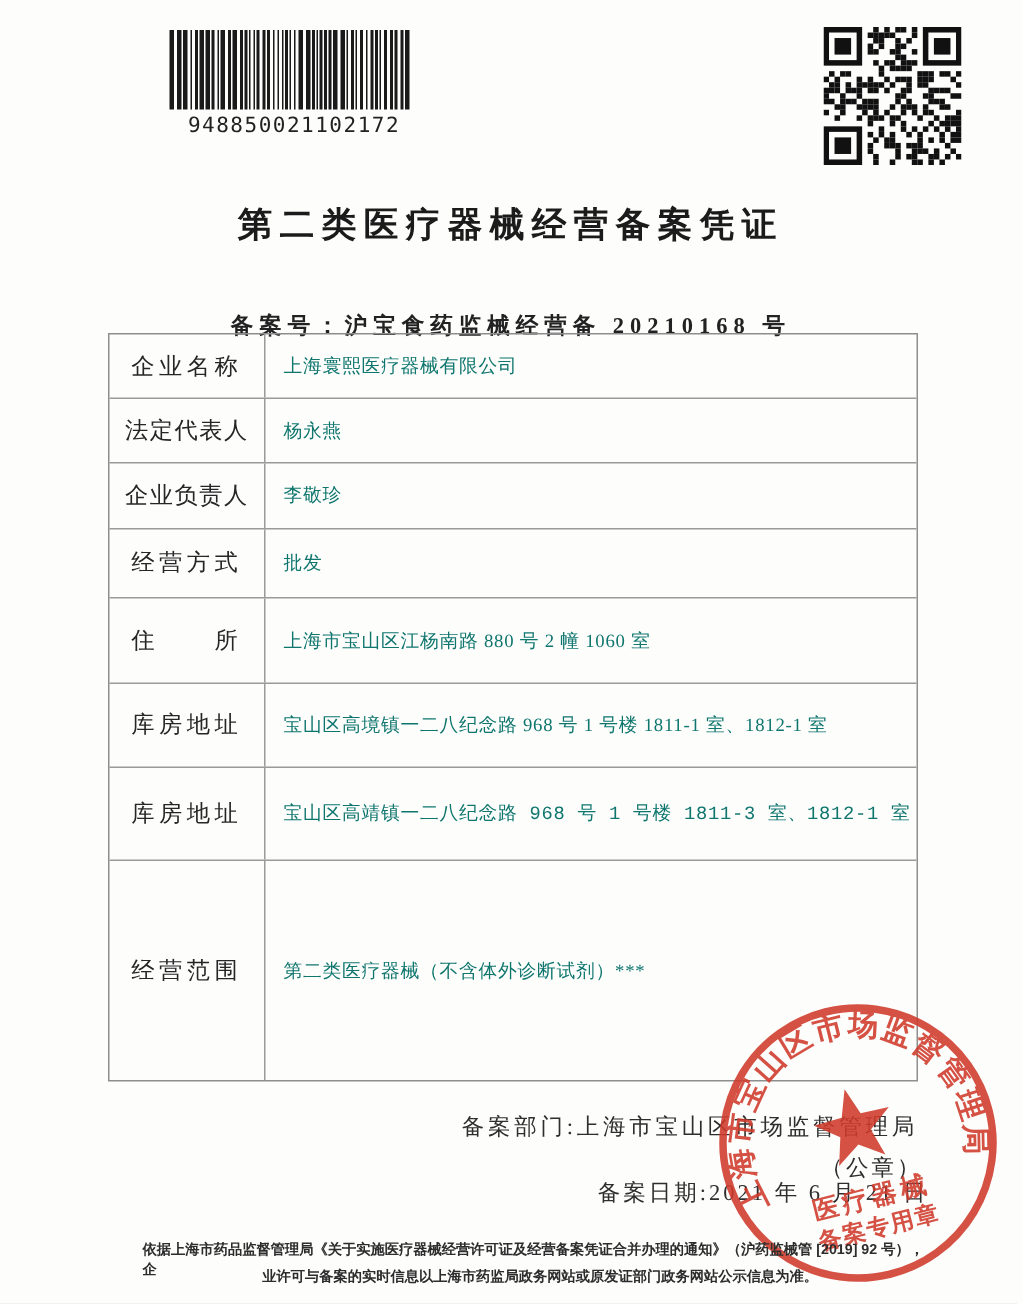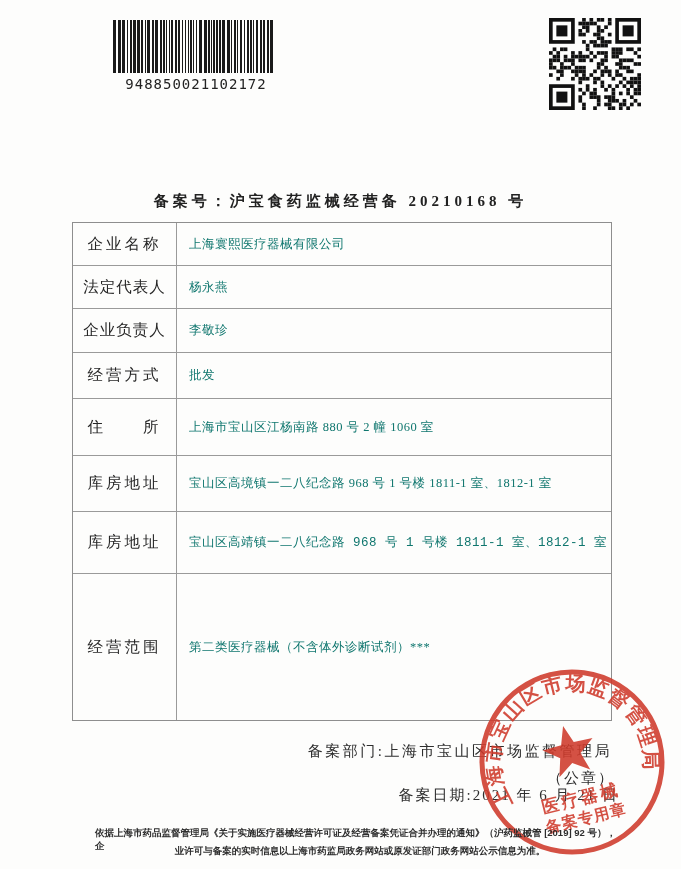--- a/index.html
+++ b/index.html
@@ -18,21 +18,21 @@
   }
   
   .qr{position:absolute;left:549px;top:18px;width:92px;height:92px;}
   
   .title{
     position:absolute;left:0;top:134px;width:100%;margin:0;text-align:center;
     font-family:"Liberation Sans", sans-serif;font-size:23px;font-weight:700;
     letter-spacing:5px;color:#1b1b1b;
   }
   .record-no{
-    position:absolute;left:0;top:192px;width:100%;text-align:center;
+    position:absolute;left:0;top:208px;width:100%;text-align:center;
     font-size:15px;font-weight:600;letter-spacing:4px;color:#222;
   }
   
   .cert-table{
     position:absolute;left:72px;top:222px;width:540px;
     border:1px solid #8e8e8e;box-sizing:border-box;background:transparent;
   }
   .trow{display:flex;border-bottom:1px solid #9a9a9a;box-sizing:border-box;}
   .trow:last-child{border-bottom:none;}
   .tlabel{
@@ -335,20 +335,21 @@
       <rect x="3.68" y="3.68" width="18.40" height="18.40" fill="#fdfdfc"></rect>
       <rect x="7.36" y="7.36" width="11.04" height="11.04" fill="#111"></rect>
       <rect x="66.24" y="0.00" width="25.76" height="25.76" fill="#111"></rect>
       <rect x="69.92" y="3.68" width="18.40" height="18.40" fill="#fdfdfc"></rect>
       <rect x="73.60" y="7.36" width="11.04" height="11.04" fill="#111"></rect>
       <rect x="0.00" y="66.24" width="25.76" height="25.76" fill="#111"></rect>
       <rect x="3.68" y="69.92" width="18.40" height="18.40" fill="#fdfdfc"></rect>
       <rect x="7.36" y="73.60" width="11.04" height="11.04" fill="#111"></rect>
     </svg>
 
+  <h1 class="title">第二类医疗器械经营备案凭证</h1>
 
   <div class="record-no">备案号：沪宝食药监械经营备 20210168 号</div>
 
   <div class="cert-table">
     <div class="trow r1">
       <div class="tlabel">企业名称</div>
       <div class="tvalue">上海寰熙医疗器械有限公司</div>
     </div>
     <div class="trow r2">
       <div class="tlabel">法定代表人</div>
@@ -365,21 +366,21 @@
     <div class="trow r5">
       <div class="tlabel">住　　所</div>
       <div class="tvalue">上海市宝山区江杨南路 880 号 2 幢 1060 室</div>
     </div>
     <div class="trow r6">
       <div class="tlabel">库房地址</div>
       <div class="tvalue">宝山区高境镇一二八纪念路 968 号 1 号楼 1811-1 室、1812-1 室</div>
     </div>
     <div class="trow r7">
       <div class="tlabel">库房地址</div>
-      <div class="tvalue">宝山区高靖镇一二八纪念路 968 号 1 号楼 1811-1 室、1812-1 室</div>
+      <div class="tvalue">宝山区高靖镇一二八纪念路 968 号 1 号楼 1811-3 室、1812-1 室</div>
     </div>
     <div class="trow r8">
       <div class="tlabel">经营范围</div>
       <div class="tvalue">第二类医疗器械（不含体外诊断试剂）***</div>
     </div>
   </div>
 
   <div class="dept-line">备案部门:上海市宝山区市场监督管理局</div>
   <div class="seal-note">（公章）</div>
   <div class="date-line">备案日期:2021 年 6 月 21 日</div>

